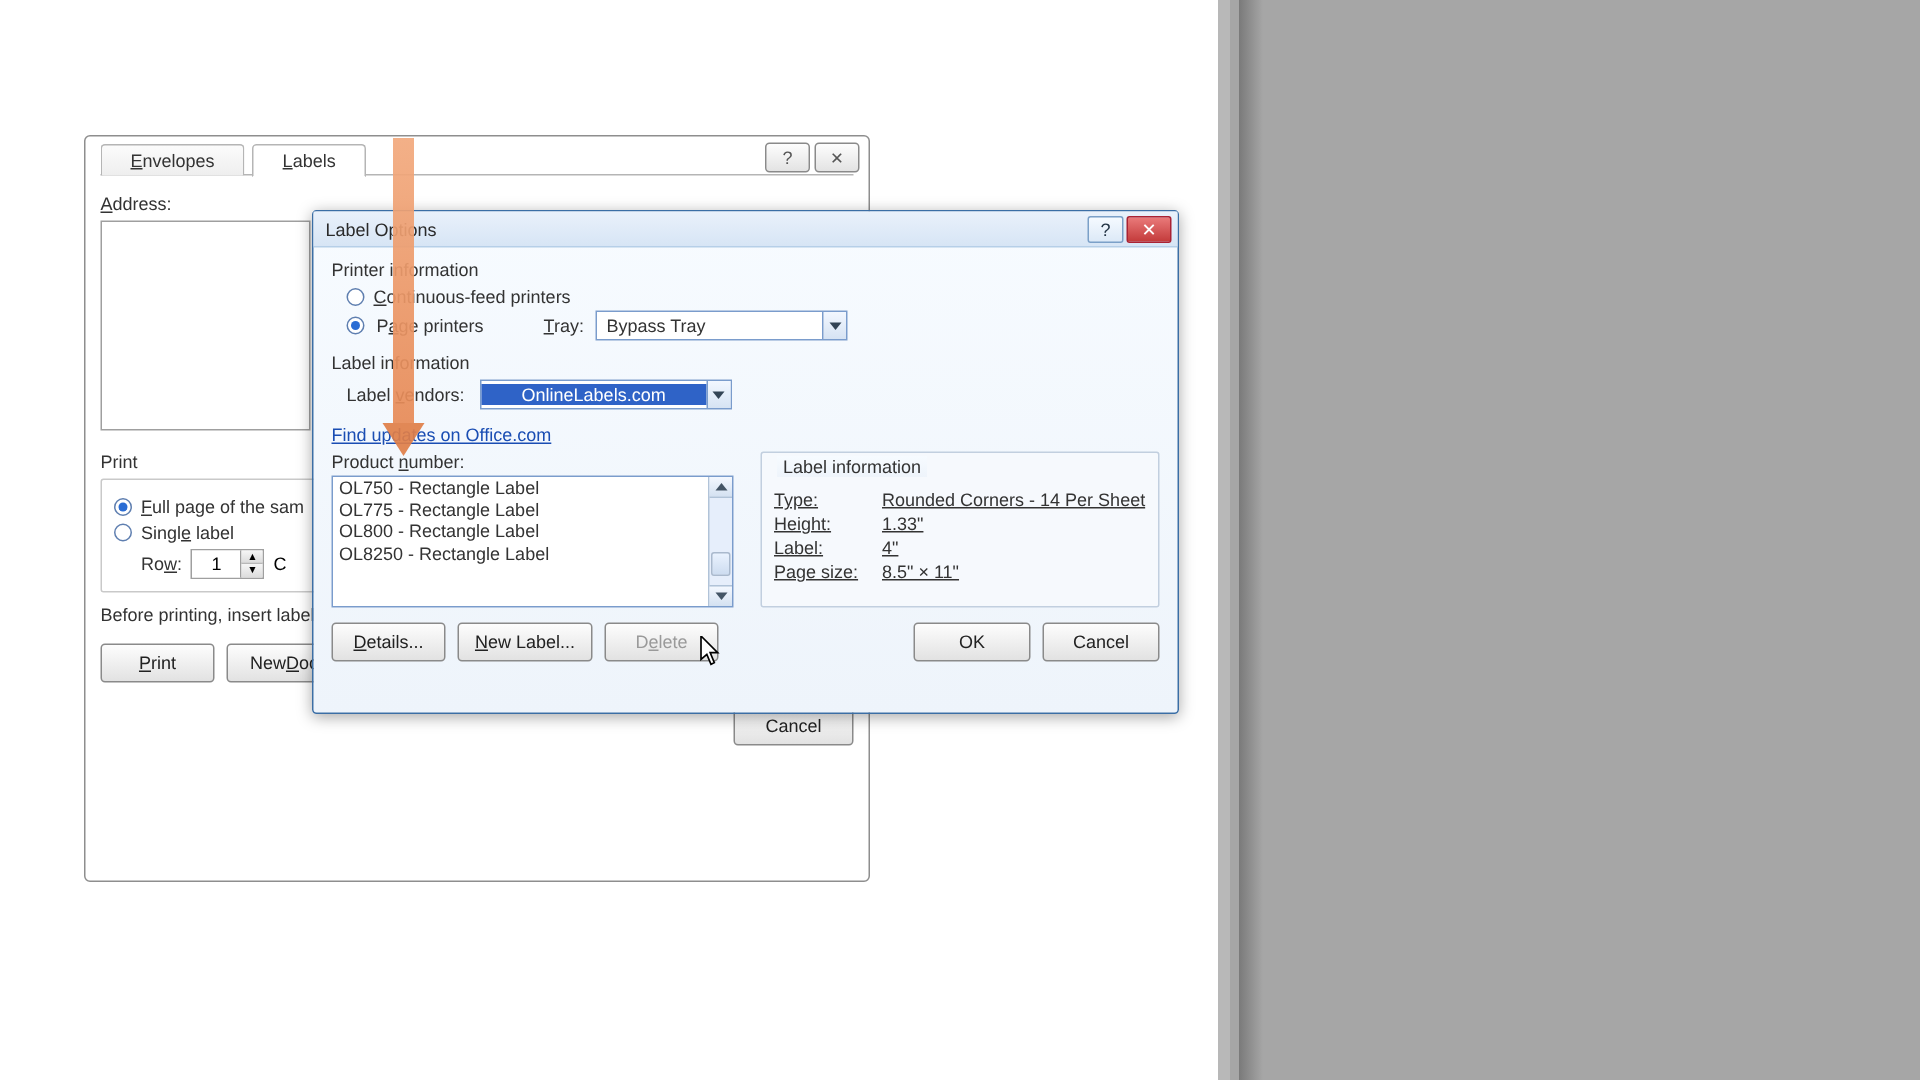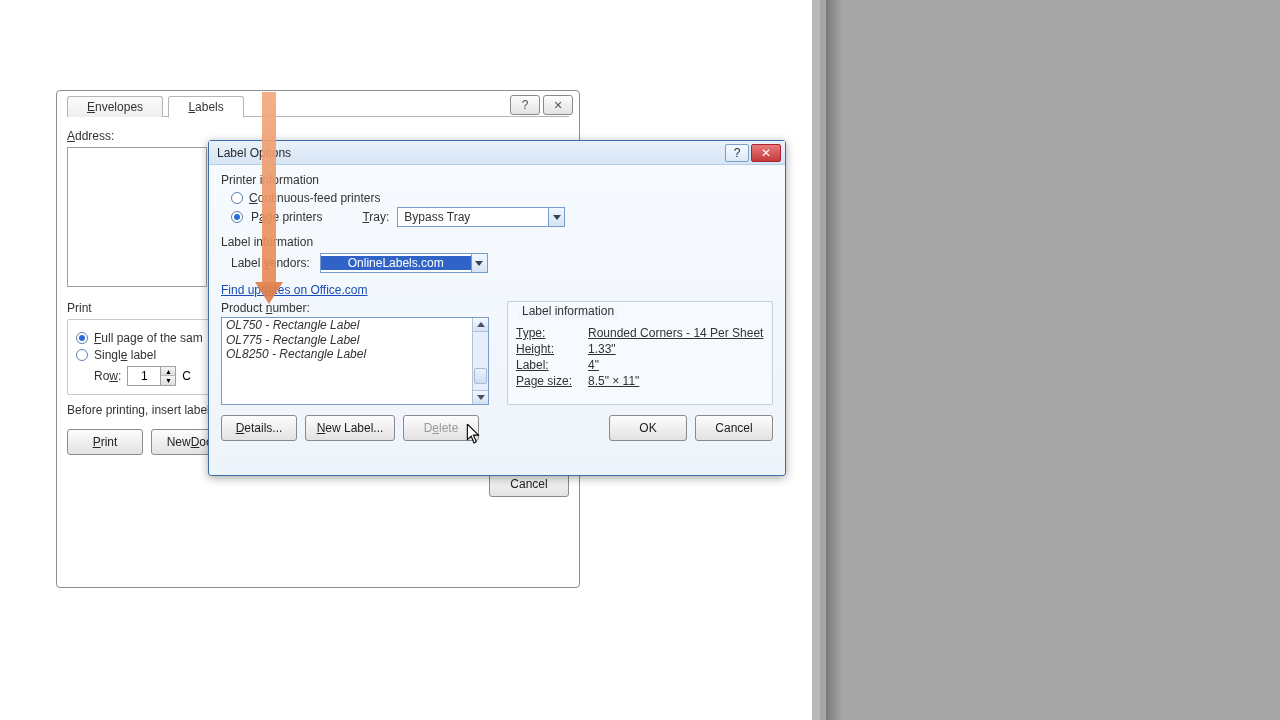--- a/index.html
+++ b/index.html
@@ -102,21 +102,21 @@
   .link { color:#1a4db3; text-decoration: underline; margin: 8px 0 2px 0; display:inline-block;}
 
   .cols { display:flex; gap:18px; margin-top:2px;}
   .left-col{ width: 268px;}
   .right-col{ flex:1; border:1px solid #c2cfdf; padding: 2px 8px 8px 8px; border-radius:2px; background:#f6f9fd;}
   .right-col .hd{ margin:-10px 0 6px 2px; background: linear-gradient(#f7fbff,#eef4fb); display:inline-block; padding:0 4px;}
   .info-row{ display:flex; gap:8px; margin:2px 0;text-decoration:underline;}
   .info-row .k{ width:64px; }
 
   .listbox{
-    border:1px solid #7a9ccc; background:#fff; height:88px; position:relative; margin-top:2px;font-style:italic;
+    border:1px solid #7a9ccc; background:#fff; height:88px; position:relative; margin-top:2px;
   }
   .listbox .item{ padding:0 4px; line-height:14px; height:14.5px; white-space:nowrap; overflow:hidden;}
   .scrollbar{
     position:absolute; right:0; top:0; width:16px; height:100%;
     border-left:1px solid #b1c3d8; background:#e6eefb; display:flex; flex-direction:column;
   }
   .sbtn{ height:14px; background:linear-gradient(#f4f8ff,#d4e1f1); border-bottom:1px solid #b1c3d8; display:flex; align-items:center; justify-content:center;}
   .sbtn:last-child{border-top:1px solid #b1c3d8; border-bottom:none;}
   .sbtn span{ width:0;height:0;border-left:4px solid transparent;border-right:4px solid transparent;}
   .sbtn.up span{border-bottom:5px solid #456;}
@@ -248,20 +248,21 @@
       </span>
     </div>
     <a class="link">Find updates on Office.com</a>
 
     <div class="cols">
       <div class="left-col">
         <div>Product <span class="u">n</span>umber:</div>
         <div class="listbox">
           <div class="item">OL750 - Rectangle Label</div>
           <div class="item">OL775 - Rectangle Label</div>
+          <div class="item">OL800 - Rectangle Label</div>
           <div class="item">OL8250 - Rectangle Label</div>
           <div class="scrollbar">
             <div class="sbtn up">
                 <span></span>
               </div>
             <div class="strack">
                 <div class="sthumb"></div>
               </div>
             <div class="sbtn down">
                 <span></span>

